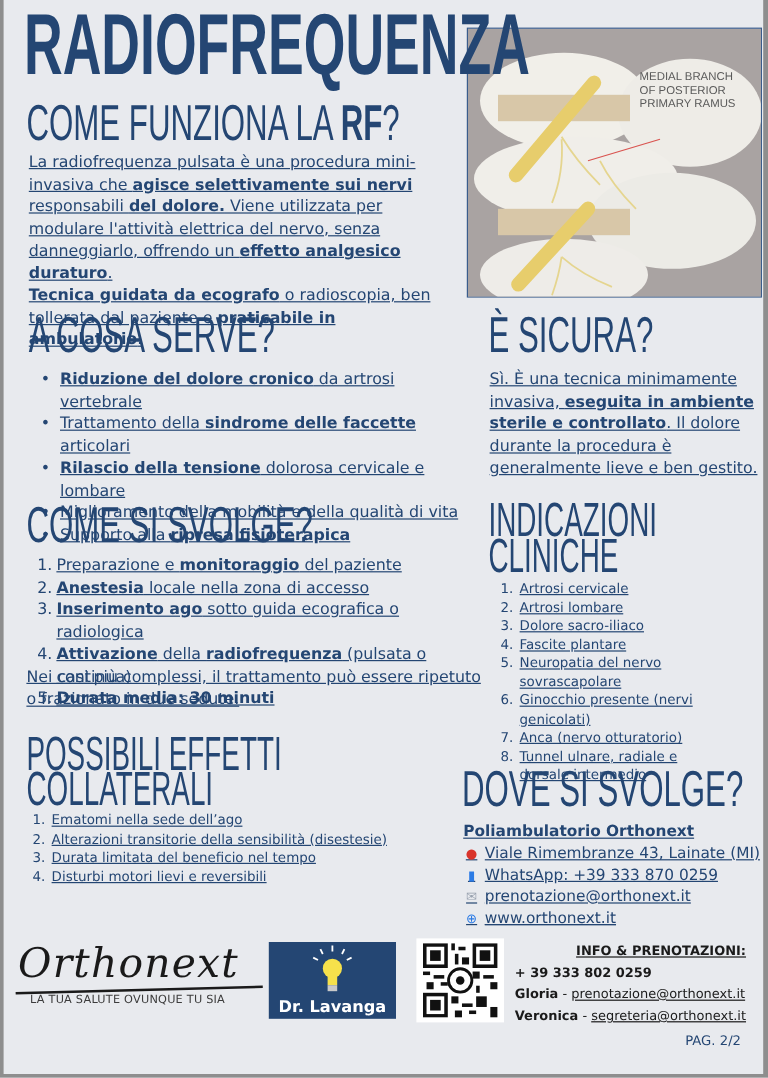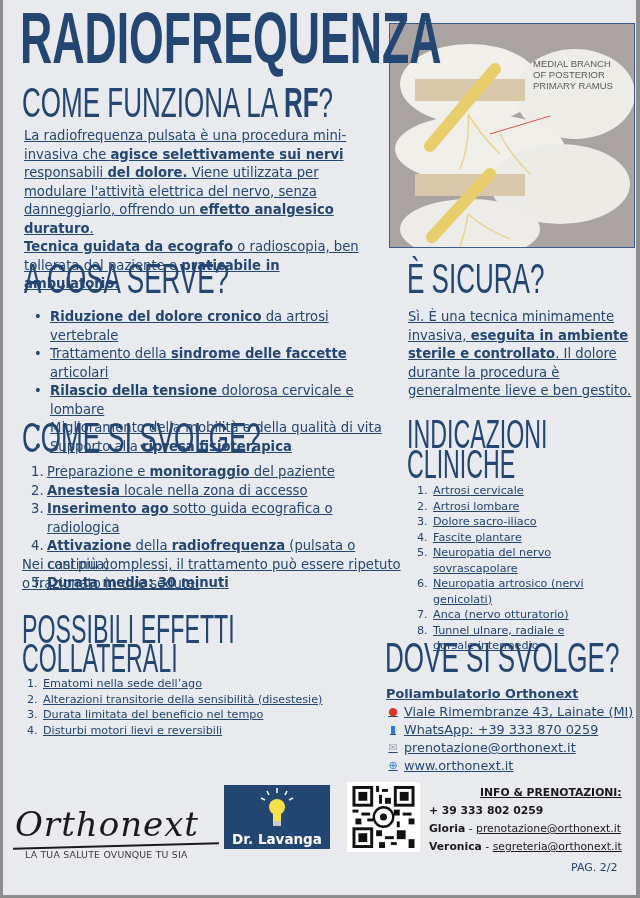--- a/index.html
+++ b/index.html
@@ -40,21 +40,21 @@
   ol.num { list-style: none; }
   ol.num li { position: relative; padding-left: 16px; }
   ol.num li .n { position: absolute; left: 0; top: 0; }
   .small { font-size: 11.2px; line-height: 15.5px; }
   .mid { font-size: 12.8px; line-height: 18px; }
   .contact-row { display: flex; align-items: center; gap: 4px; }
   .contact-row .ic { width: 14px; display: inline-block; text-align: center; font-size: 11px; }
   a.link { color: #244673; text-decoration: underline; }
   .footer-note { position: absolute; left: 6px; top: 858px; font-size: 8.3px; line-height: 13px; color: #244673; width: 380px; }
   .page-num { position: absolute; left: 568px; top: 861px; font-size: 11px; font-weight: normal; color: #244673; }
-  .logo-ox { position: absolute; left: 6px; top: 783px; width: 210px; height: 60px; margin-top: 21px; }
+  .logo-ox { position: absolute; left: 6px; top: 783px; width: 210px; height: 60px; }
   .logo-ox .script { font-family: "DejaVu Serif", serif; font-style: italic; font-size: 34px; color: #1a1a1a; position: absolute; left: 6px; top: 0px; letter-spacing: 1px; }
   .logo-ox .tag { position: absolute; left: 16px; top: 45px; font-size: 9.4px; font-weight: normal; color: #3c3c3c; letter-spacing: 0.2px; }
   .logo-ox .line { position: absolute; left: 4px; top: 41px; width: 206px; height: 1.5px; background: #1a1a1a; transform: rotate(-1.5deg); }
   .logo-dr { position: absolute; left: 221px; top: 785px; width: 106px; height: 64px; background: #244673; }
   .logo-dr .name { position: absolute; left: 0; bottom: 2px; width: 100%; text-align: center; color: #fff; font-weight: bold; font-size: 13.5px; }
   .qr { position: absolute; left: 344px; top: 782px; width: 73px; height: 70px; background: #fff; padding: 4px; }
   .info { position: absolute; left: 426px; top: 784px; font-size: 10.8px; line-height: 18px; color: #1a1a1a; }
   .info .hdr { font-weight: bold; text-decoration: underline; text-align: right; }
   .info b { font-weight: bold; }
   .info .u { text-decoration: underline; color: #1a1a1a; }
@@ -120,21 +120,21 @@
   <div class="body-text" style="left:19px; top:556px; width:380px;">Nei casi più complessi, il trattamento può essere ripetuto o frazionato in due sedute.</div>
 
   <div class="h h2" style="left:404px; top:416px;">INDICAZIONI</div>
   <div class="h h2" style="left:404px; top:446px;">CLINICHE</div>
   <ol class="body-text num small" style="left:414px; top:483px; width:218px;">
     <li><span class="n">1.</span><span>Artrosi cervicale</span></li>
     <li><span class="n">2.</span><span>Artrosi lombare</span></li>
     <li><span class="n">3.</span><span>Dolore sacro-iliaco</span></li>
     <li><span class="n">4.</span><span>Fascite plantare</span></li>
     <li><span class="n">5.</span><span>Neuropatia del nervo sovrascapolare</span></li>
-    <li><span class="n">6.</span><span>Neuropatia artrosico (nervi genicolati)</span></li>
+    <li><span class="n">6.</span><span>Ginocchio presente (nervi genicolati)</span></li>
     <li><span class="n">7.</span><span>Anca (nervo otturatorio)</span></li>
     <li style="width:190px"><span class="n">8.</span><span>Tunnel ulnare, radiale e dorsale intermedio</span></li>
   </ol>
 
   <div class="h h2" style="left:19px; top:611px;">POSSIBILI EFFETTI</div>
   <div class="h h2" style="left:19px; top:640px;">COLLATERALI</div>
   <ol class="body-text num small" style="left:24px; top:676px; width:340px;">
     <li><span class="n">1.</span><span>Ematomi nella sede dell’ago</span></li>
     <li><span class="n">2.</span><span>Alterazioni transitorie della sensibilità (disestesie)</span></li>
     <li><span class="n">3.</span><span>Durata limitata del beneficio nel tempo</span></li>

